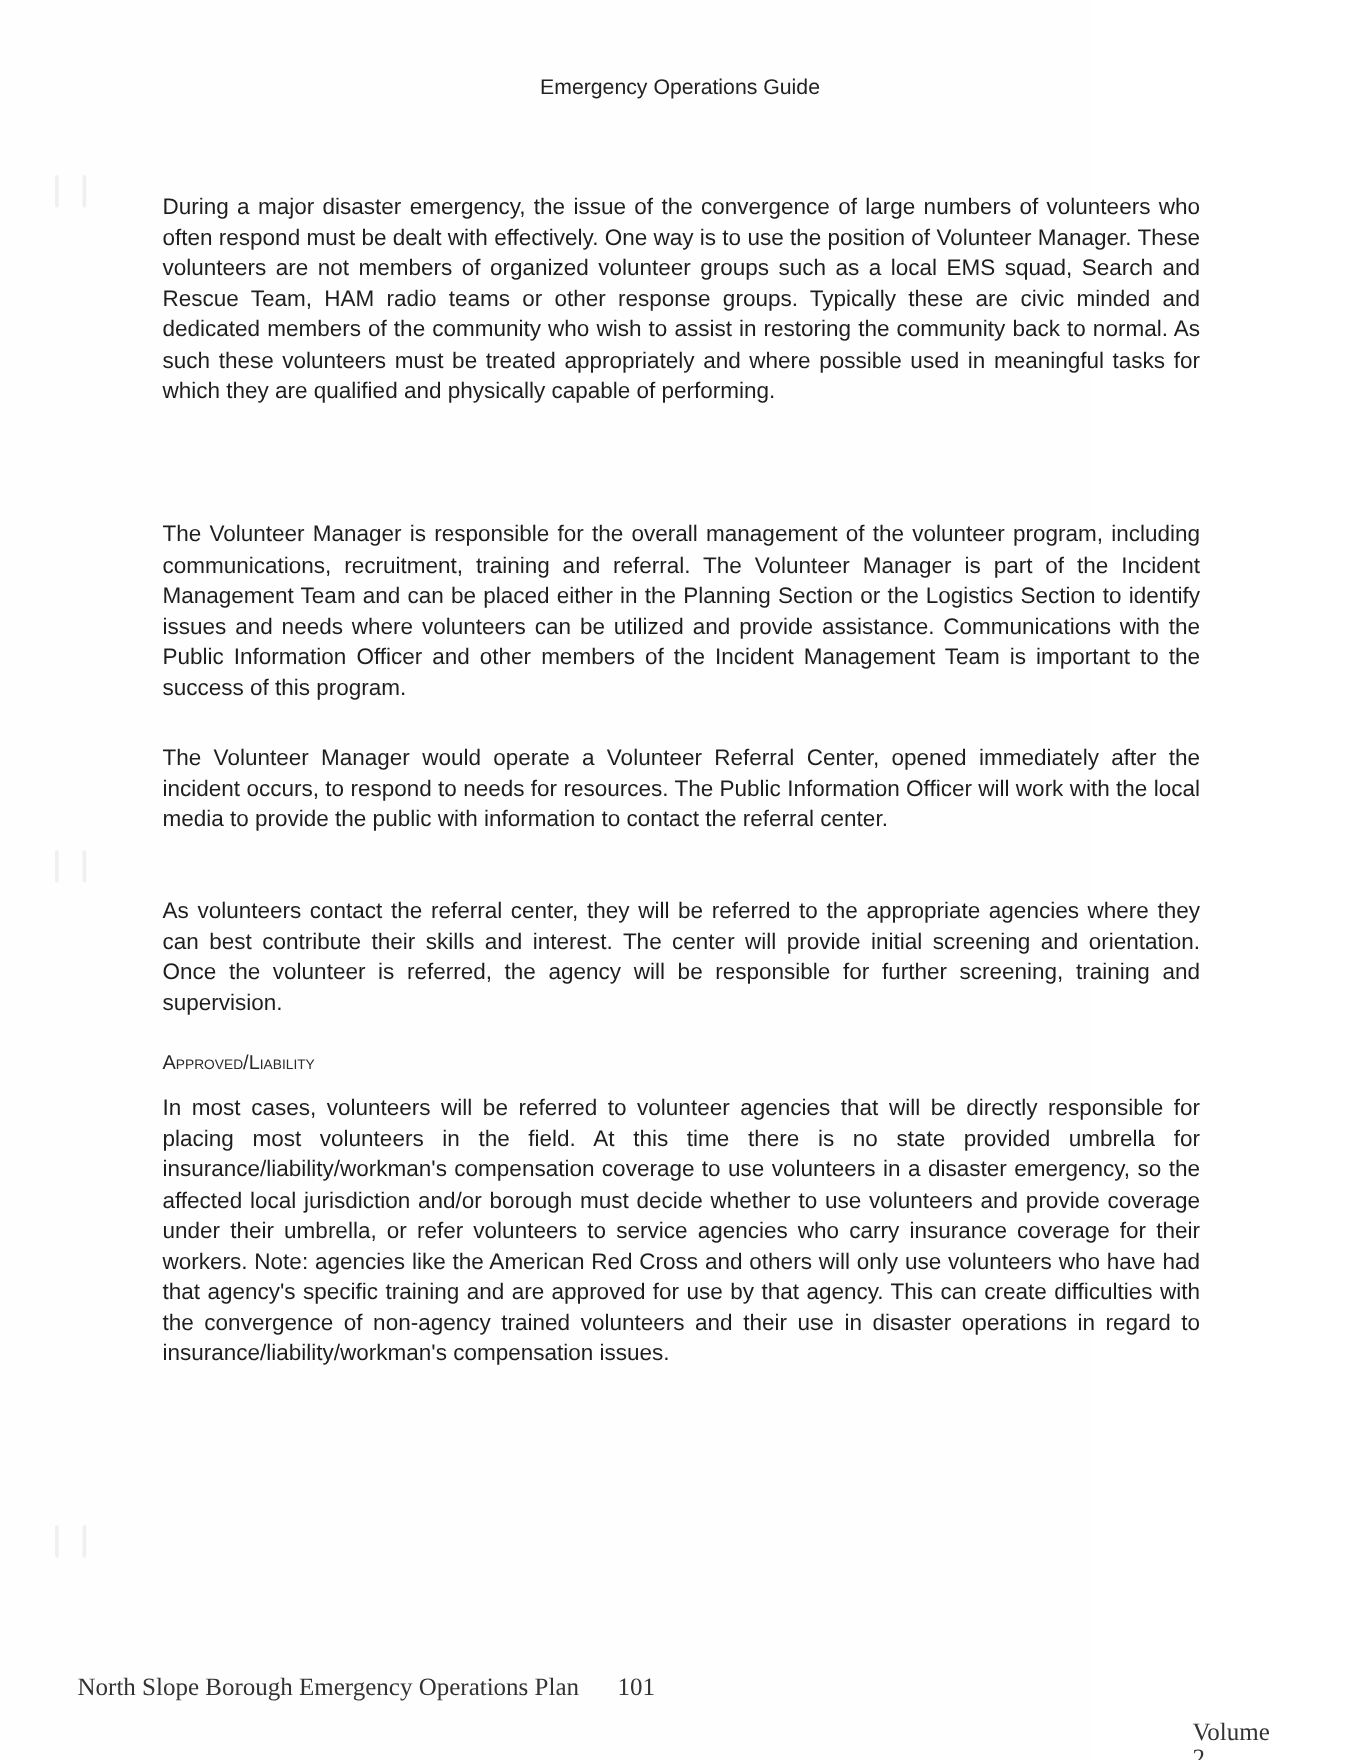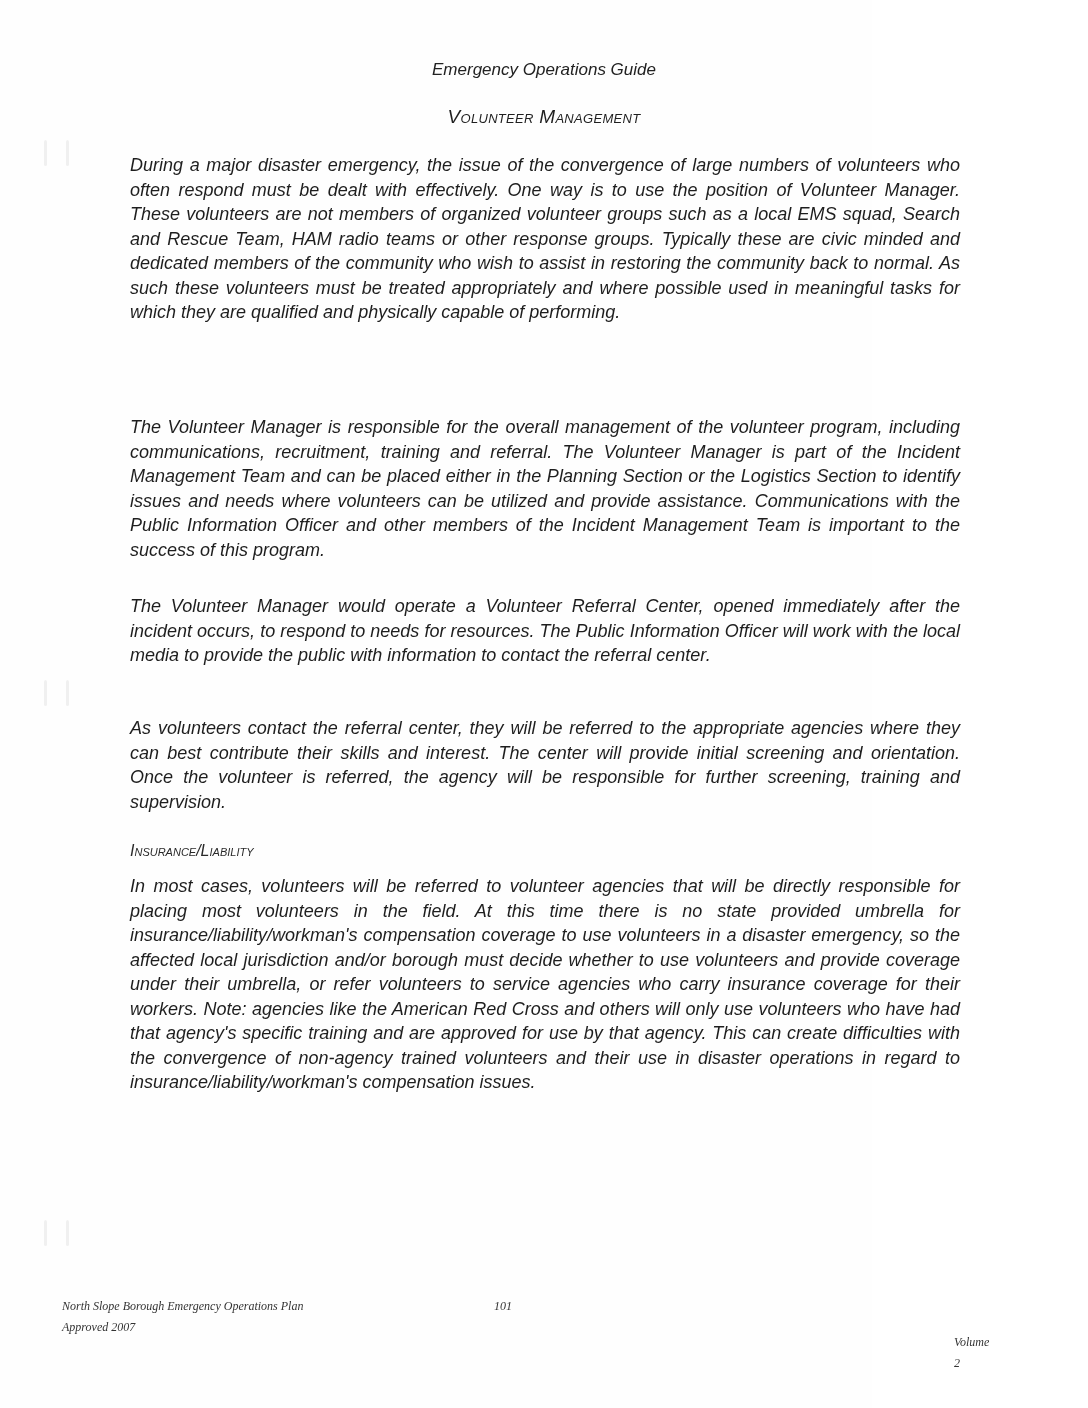--- a/index.html
+++ b/index.html
@@ -1,68 +1,66 @@
 <!DOCTYPE html>
 <html><head>
 <meta charset="utf-8">
 <style>
   html, body { margin: 0; padding: 0; background: #ffffff; }
   body { width: 1088px; height: 1408px; position: relative; overflow: hidden; }
-  .page { position: absolute; left: 0; top: 0; width: 872px; height: 1408px; background: #fefefe; font-style: italic; }
+  .page { position: absolute; left: 0; top: 0; width: 872px; height: 1408px; background: #fefefe; }
   .hole { position: absolute; left: 36px; width: 40px; height: 34px; opacity: 0.35; }
   .hole::before, .hole::after { content: ""; position: absolute; top: 4px; width: 3px; height: 26px; background: #d9d9d9; border-radius: 2px; }
   .hole::before { left: 8px; }
   .hole::after { left: 30px; }
   .running-head { position: absolute; top: 60px; left: 0; width: 1088px; text-align: center;
     font-family: "Liberation Sans", sans-serif; font-size: 17px; color: #222; }
   .title { position: absolute; top: 106px; left: 0; width: 1088px; text-align: center;
     font-family: "Liberation Sans", sans-serif; font-size: 19px; color: #1f1f1f; font-variant: small-caps; letter-spacing: 0.3px; }
   .body { position: absolute; left: 130px; width: 830px; font-family: "Liberation Sans", sans-serif;
     font-size: 18px; line-height: 24.5px; color: #1e1e1e; text-align: justify; }
   .body p { margin: 0; }
   .p1 { top: 153px; }
   .p2 { top: 398px; margin-top: 17px; }
   .p3 { top: 594px; }
   .p4 { top: 716px; }
   .subhead { position: absolute; left: 130px; top: 842px; font-family: "Liberation Sans", sans-serif;
     font-size: 16px; color: #2a2a2a; font-variant: small-caps; }
   .p5 { top: 874px; }
-  .footer { position: absolute; font-family: "Liberation Serif", serif; font-size: 12px; color: #333; line-height: 21px; }
+  .footer { position: absolute; font-family: "Liberation Serif", serif; font-size: 20px; color: #333; line-height: 21px; margin-top: 44px; }
   .footer-left { left: 62px; top: 1296px; }
   .footer-center { left: 494px; top: 1296px; }
   .footer-right { left: 954px; top: 1332px; }
 </style>
 </head>
 <body>
 
 <div class="page">
   <div class="hole" style="top:136px"></div>
   <div class="hole" style="top:676px"></div>
   <div class="hole" style="top:1216px"></div>
 
   <div class="running-head">Emergency Operations Guide</div>
-  <div class="title">Volunteer Management</div>
 
   <div class="body p1">
       <p>During a major disaster emergency, the issue of the convergence of large numbers of volunteers who often respond must be dealt with effectively. One way is to use the position of Volunteer Manager. These volunteers are not members of organized volunteer groups such as a local EMS squad, Search and Rescue Team, HAM radio teams or other response groups. Typically these are civic minded and dedicated members of the community who wish to assist in restoring the community back to normal. As such these volunteers must be treated appropriately and where possible used in meaningful tasks for which they are qualified and physically capable of performing.</p>
     </div>
   <div class="body p2">
       <p>The Volunteer Manager is responsible for the overall management of the volunteer program, including communications, recruitment, training and referral. The Volunteer Manager is part of the Incident Management Team and can be placed either in the Planning Section or the Logistics Section to identify issues and needs where volunteers can be utilized and provide assistance. Communications with the Public Information Officer and other members of the Incident Management Team is important to the success of this program.</p>
     </div>
   <div class="body p4">
       <p>As volunteers contact the referral center, they will be referred to the appropriate agencies where they can best contribute their skills and interest. The center will provide initial screening and orientation. Once the volunteer is referred, the agency will be responsible for further screening, training and supervision.</p>
     </div>
   <div class="body p3">
       <p>The Volunteer Manager would operate a Volunteer Referral Center, opened immediately after the incident occurs, to respond to needs for resources. The Public Information Officer will work with the local media to provide the public with information to contact the referral center.</p>
     </div>
 
-  <div class="subhead">Insurance/Liability</div>
+  <div class="subhead">Approved/Liability</div>
   <div class="body p5">
       <p>In most cases, volunteers will be referred to volunteer agencies that will be directly responsible for placing most volunteers in the field. At this time there is no state provided umbrella for insurance/liability/workman's compensation coverage to use volunteers in a disaster emergency, so the affected local jurisdiction and/or borough must decide whether to use volunteers and provide coverage under their umbrella, or refer volunteers to service agencies who carry insurance coverage for their workers. Note: agencies like the American Red Cross and others will only use volunteers who have had that agency's specific training and are approved for use by that agency. This can create difficulties with the convergence of non-agency trained volunteers and their use in disaster operations in regard to insurance/liability/workman's compensation issues.</p>
     </div>
 
   <div class="footer footer-left">
     <div>North Slope Borough Emergency Operations Plan</div>
-    <div>Approved 2007</div>
   </div>
   <div class="footer footer-center">101</div>
   <div class="footer footer-right">Volume 2</div>
 </div>
 
 </body></html>

